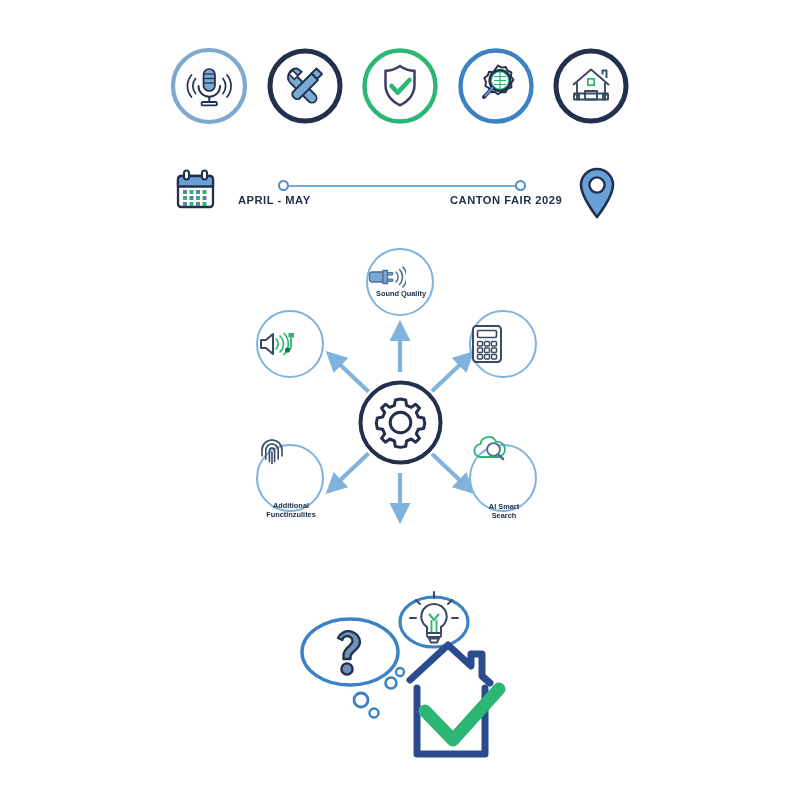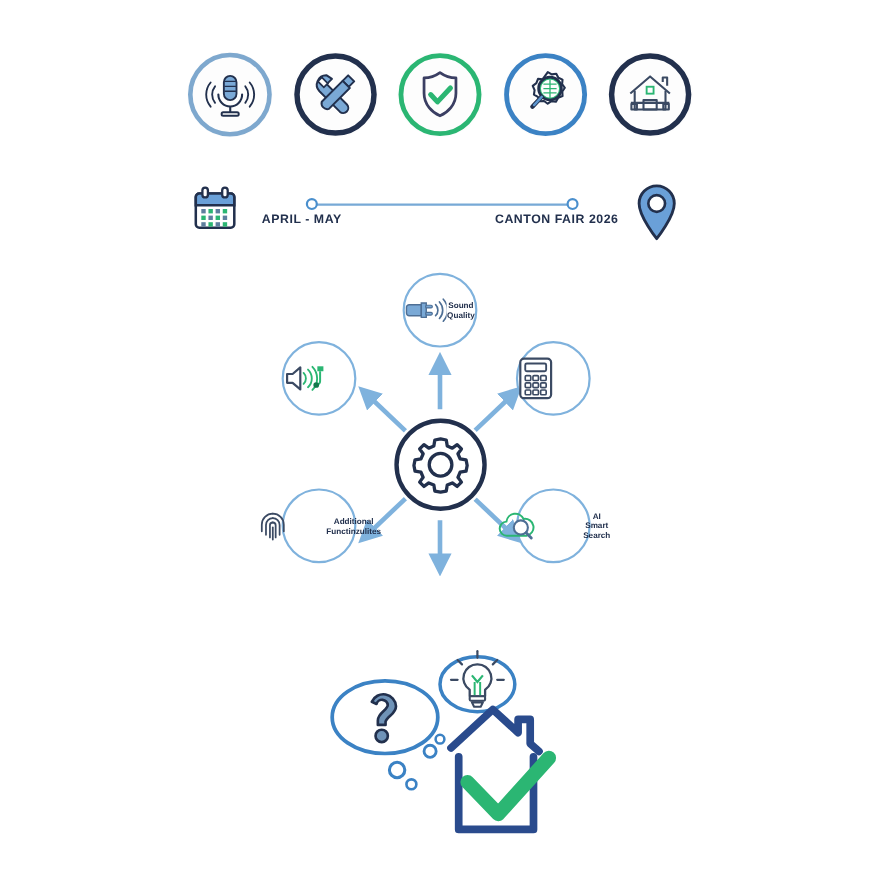--- a/index.html
+++ b/index.html
@@ -66,22 +66,22 @@
     width:89px;height:89px;border-radius:50%;
     background:#ffffff;
     display:flex;align-items:center;justify-content:center;
   }
   .node{
     position:absolute;
     width:68px;height:68px;border-radius:50%;
     background:#ffffff;
     border:2.6px solid #7fb2dd;
     box-sizing:border-box;
-    display:flex;flex-direction:row;
-    align-items:center;justify-content:center;
+    display:flex;flex-direction:column;
+    align-items:flex-start;justify-content:center;
   }
   .node .nd-ico{display:block;line-height:0;}
   .node .nd-lbl{
     font-size:7.4px;line-height:8.6px;font-weight:600;
     color:#22304d;text-align:center;margin-top:1px;
     width:66px;
   }
   .n-top   {left:123px;top:0px;}
   .n-right {left:226px;top:62px;}
   .n-br    {left:226px;top:196px;gap:41px;}
@@ -203,21 +203,21 @@
       </svg>
     </div>
 
     <div class="tl-track">
       <div class="tl-line"></div>
       <div class="tl-dot left"></div>
       <div class="tl-dot right"></div>
     </div>
 
     <div class="tl-label start">APRIL - MAY</div>
-    <div class="tl-label end">CANTON FAIR 2026</div>
+    <div class="tl-label end">CANTON FAIR 2029</div>
 
     <div class="tl-pin">
       <svg width="48" height="58" viewBox="0 0 48 58">
         <path d="M24 4 a16 16 0 0 0 -16 16 c0 12 16 32 16 32 s16 -20 16 -32 a16 16 0 0 0 -16 -16 z" fill="#6aa0d8" stroke="#22304d" stroke-width="2.6" stroke-linejoin="round"></path>
         <circle cx="24" cy="20" r="7.6" fill="#ffffff" stroke="#22304d" stroke-width="2.4"></circle>
       </svg>
     </div>
 
   </div>
 

